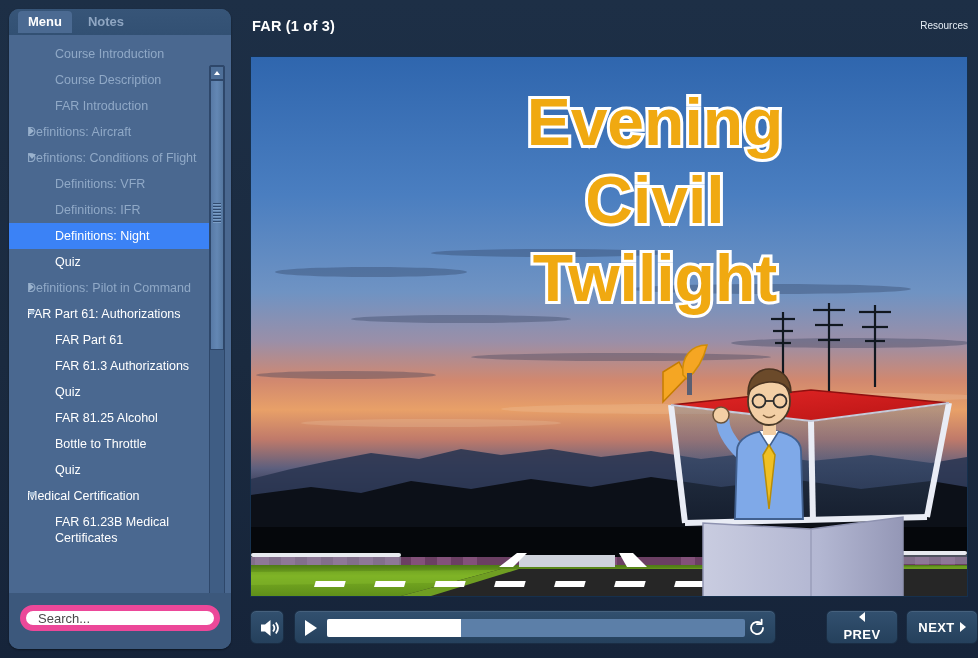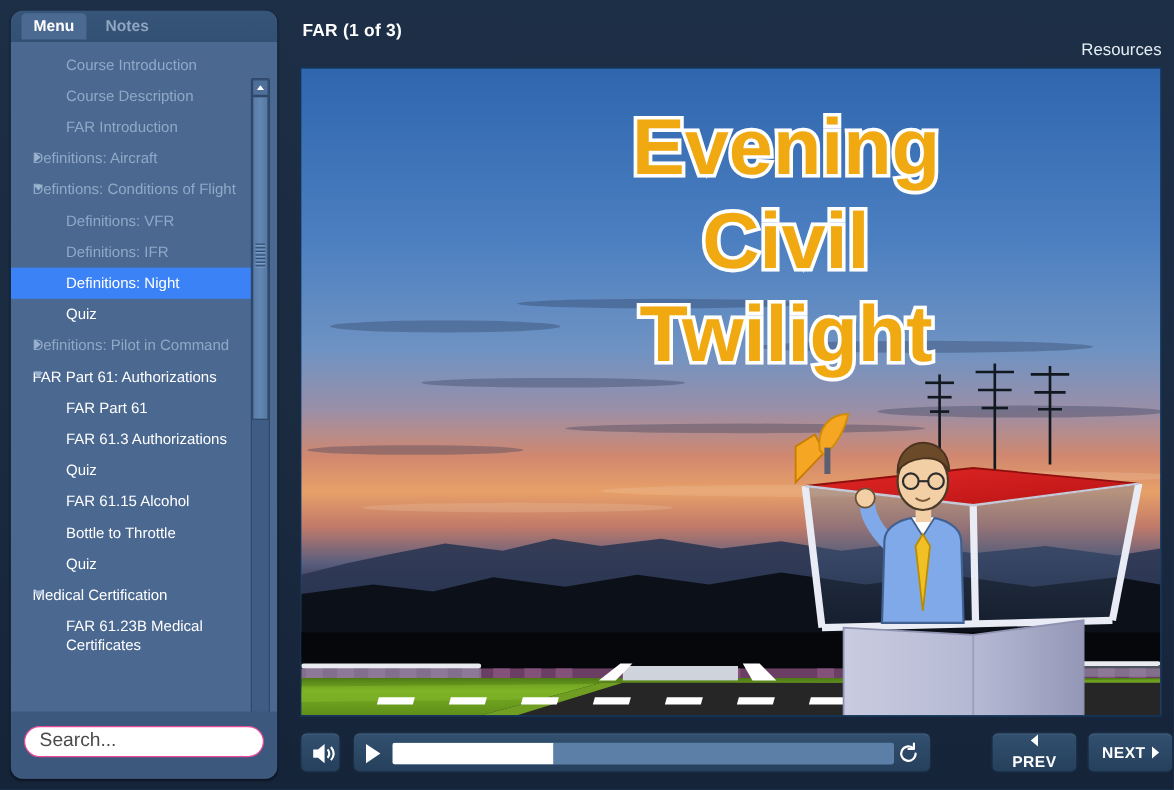--- a/index.html
+++ b/index.html
@@ -193,24 +193,24 @@
     background: #3c587c;
     box-sizing: border-box;
   }
   #search-input {
     position: absolute;
     left: 11px;
     top: 12px;
     width: 200px;
     height: 26px;
     border-radius: 13px;
-    border: 1px solid #ec4899;
+    border: 6px solid #ec4899;
     background: #ffffff;
     color: #3b3b3b;
-    font-size: 16px;
+    font-size: 13px;
     font-family: "Liberation Sans", sans-serif;
     padding: 4px 12px;
     box-sizing: border-box;
     outline: none;
   }
   #search-input::placeholder { color: #4a4a4a; }
 
   
   #main {
     position: absolute;
@@ -224,22 +224,22 @@
     left: 12px;
     top: 18px;
     font-size: 14.5px;
     font-weight: bold;
     color: #ffffff;
     letter-spacing: .2px;
   }
   #resources-link {
     position: absolute;
     right: 10px;
-    top: 33px;
-    font-size: 14px;
+    top: 20px;
+    font-size: 10px;
     color: #e6edf5;
     cursor: pointer;
     margin-left: 36px;
   }
 
   
   #stage {
     position: absolute;
     left: 10px;
     top: 56px;
@@ -407,21 +407,21 @@
           <li class="menu-item lvl1">
             <span class="label">FAR Part 61</span>
           </li>
           <li class="menu-item lvl1">
             <span class="label">FAR 61.3 Authorizations</span>
           </li>
           <li class="menu-item lvl1">
             <span class="label">Quiz</span>
           </li>
           <li class="menu-item lvl1">
-            <span class="label">FAR 61.15 Alcohol</span>
+            <span class="label">FAR 81.25 Alcohol</span>
           </li>
           <li class="menu-item lvl1">
             <span class="label">Bottle to Throttle</span>
           </li>
           <li class="menu-item lvl1">
             <span class="label">Quiz</span>
           </li>
           <li class="menu-item lvl0">
             <span class="tri down"></span>
             <span class="label">Medical Certification</span>

